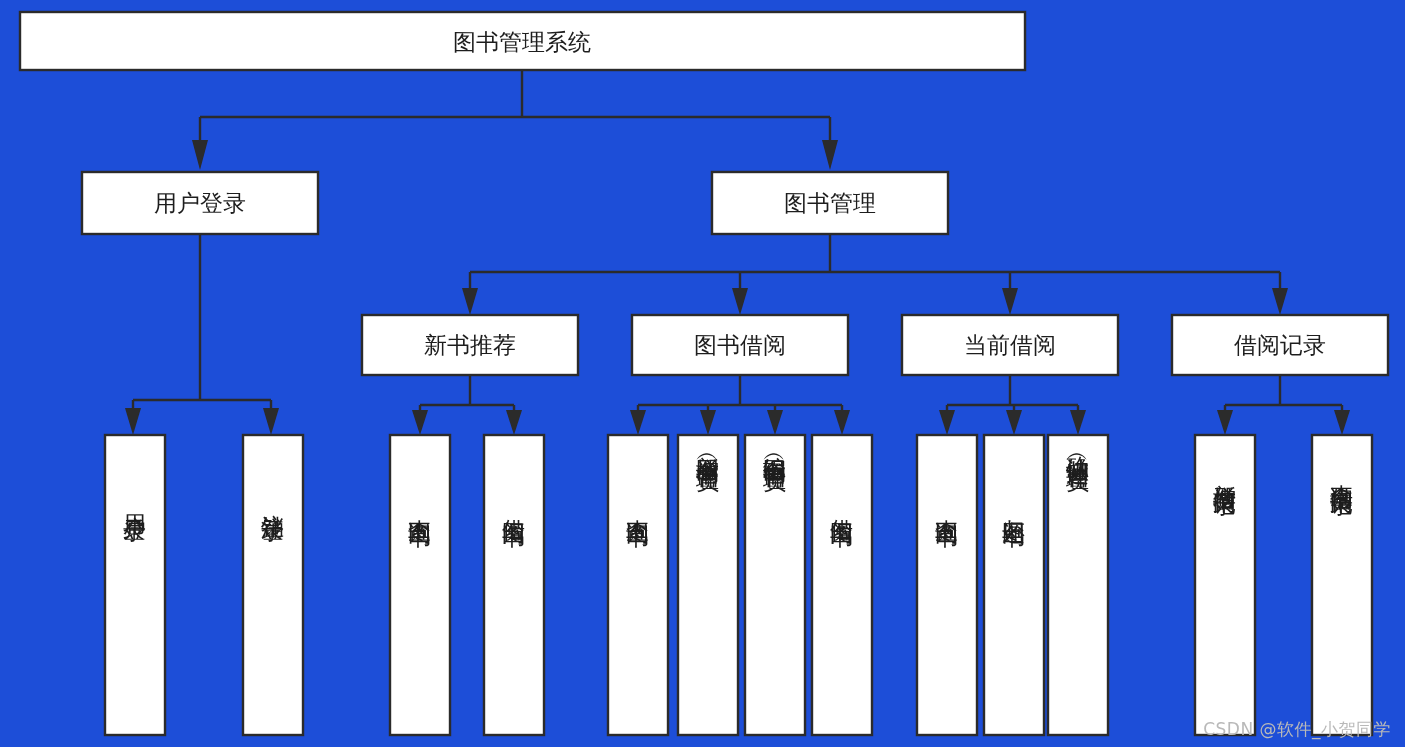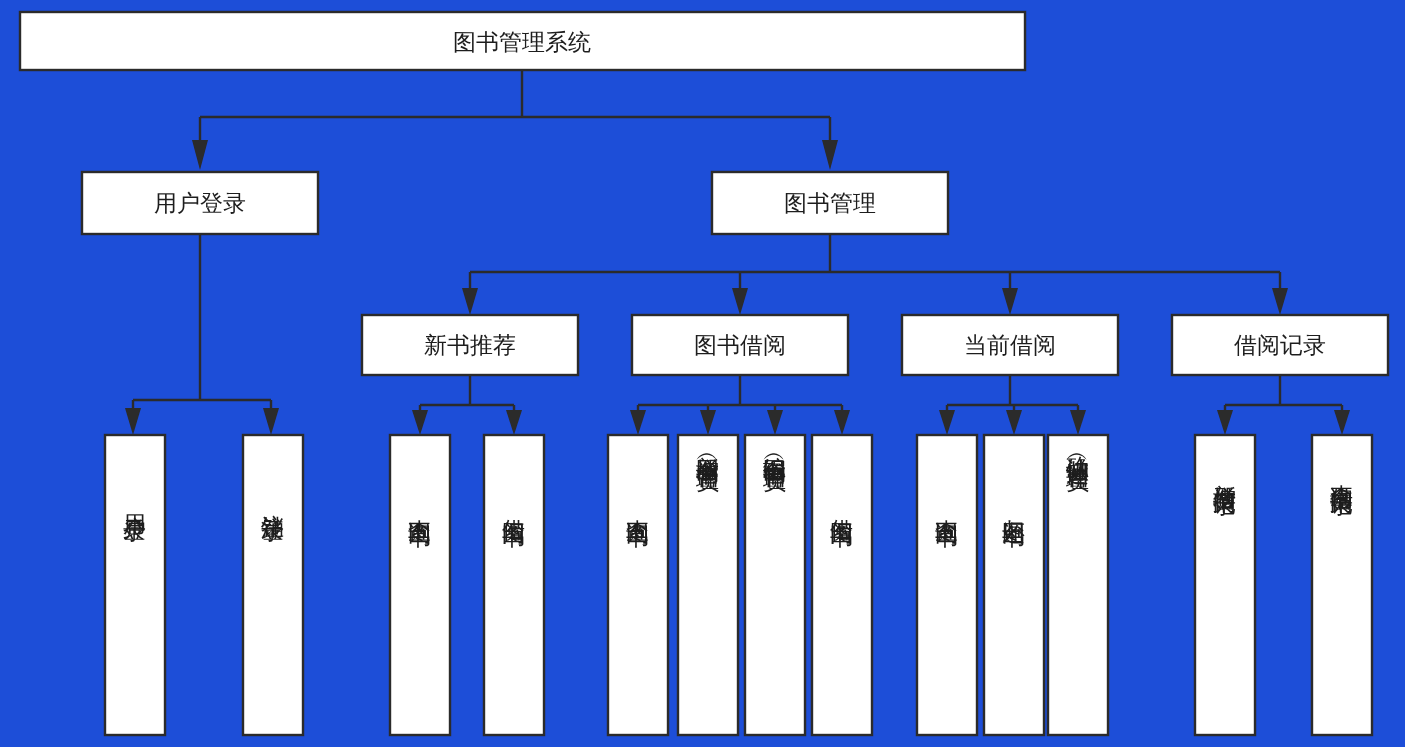--- a/index.html
+++ b/index.html
@@ -215,13 +215,14 @@
       <rect class="node-rect" x="1195" y="435" width="60" height="300"></rect>
       <text class="node-label-v" x="1225" y="472" text-anchor="middle">新增借阅记录</text>
     </g>
     <g>
       <rect class="node-rect" x="1312" y="435" width="60" height="300"></rect>
       <text class="node-label-v" x="1342" y="472" text-anchor="middle">查询借阅记录</text>
     </g>
 
   </svg>
 
+  <div class="watermark">CSDN @软件_小贺同学</div>
 </div>
 
 </body></html>

